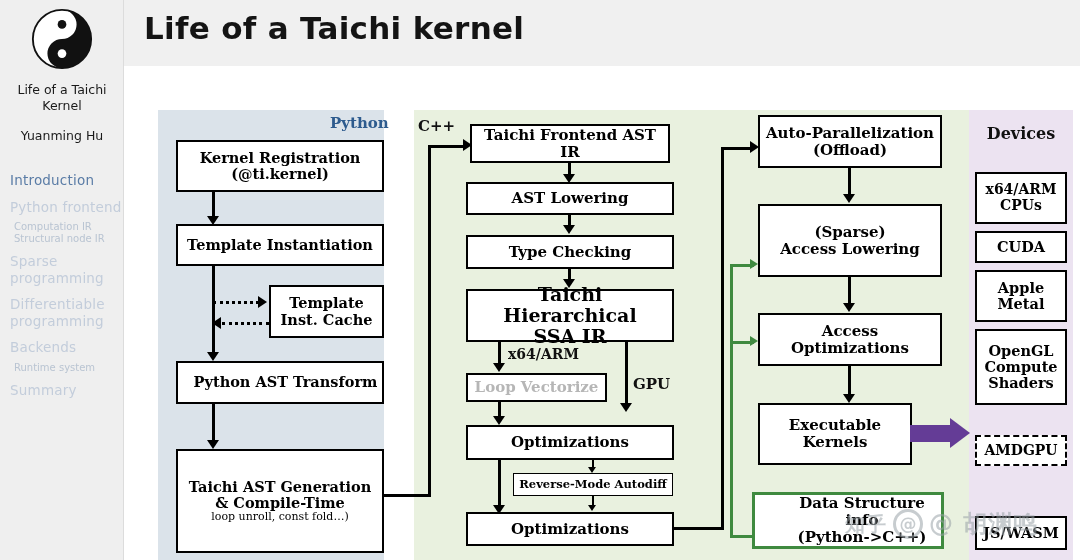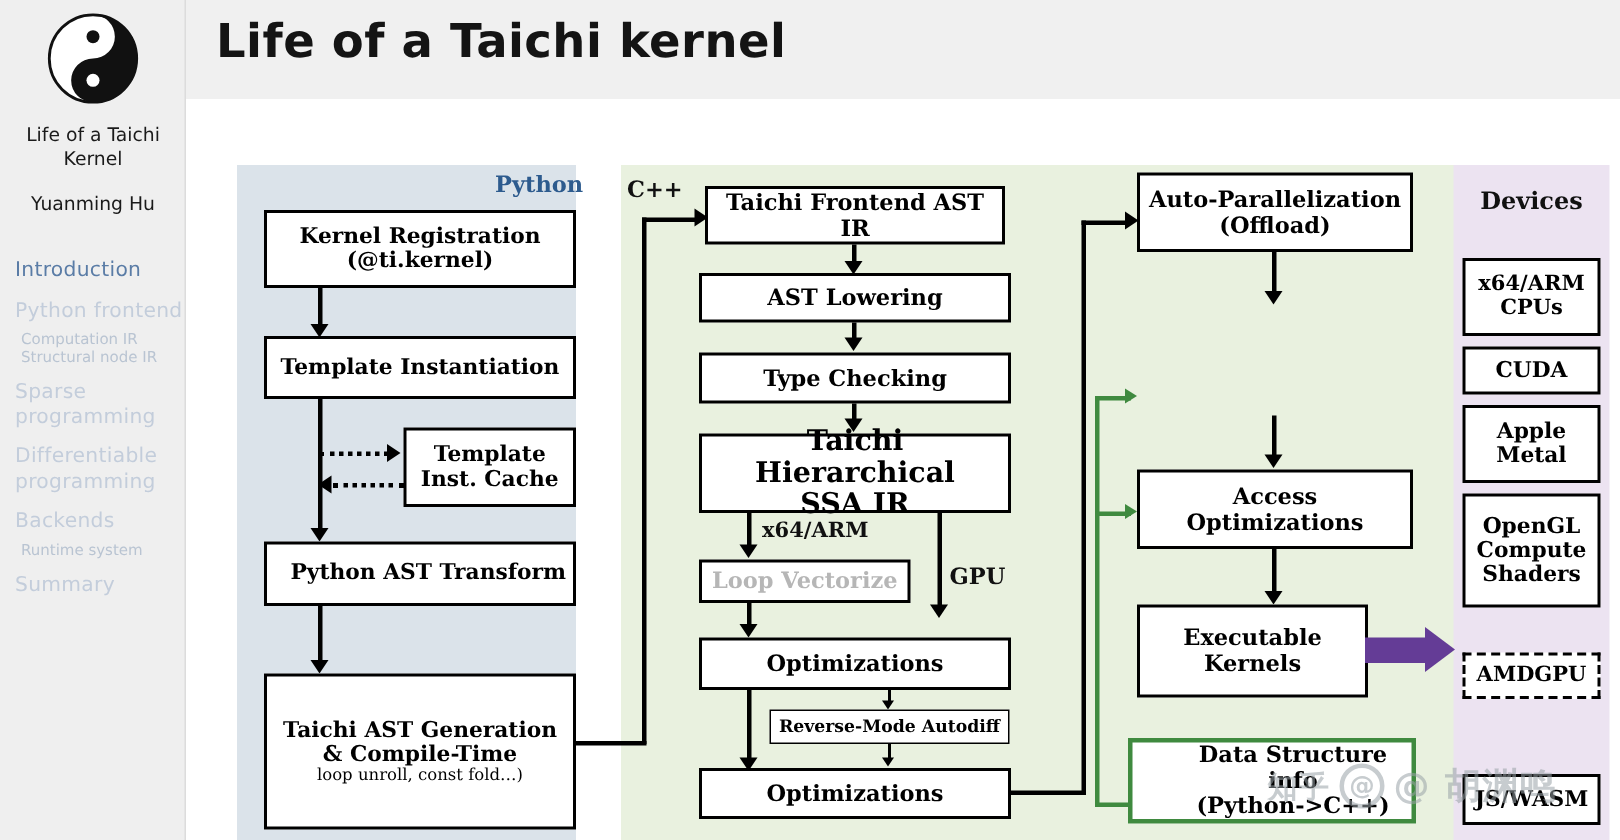--- a/index.html
+++ b/index.html
@@ -289,20 +289,26 @@
 
   <div class="box" style="left:758px;top:115px;width:184px;height:53px;font-size:15px;">
     <div>
       <span class="ln">Auto-Parallelization</span>
       <span class="ln">(Offload)</span>
     </div>
   </div>
   <div class="ln-v" style="left:848px;top:168px;height:28px;"></div>
   <div class="arrowhead ah-down" style="left:843px;top:194px;"></div>
 
+  <div class="box" style="left:758px;top:204px;width:184px;height:73px;font-size:15px;">
+    <div>
+      <span class="ln">(Sparse)</span>
+      <span class="ln">Access Lowering</span>
+    </div>
+  </div>
   <div class="ln-v" style="left:848px;top:277px;height:28px;"></div>
   <div class="arrowhead ah-down" style="left:843px;top:303px;"></div>
 
   <div class="box" style="left:758px;top:313px;width:184px;height:53px;font-size:15px;">
     <div>
       <span class="ln">Access</span>
       <span class="ln">Optimizations</span>
     </div>
   </div>
   <div class="ln-v" style="left:848px;top:366px;height:30px;"></div>

